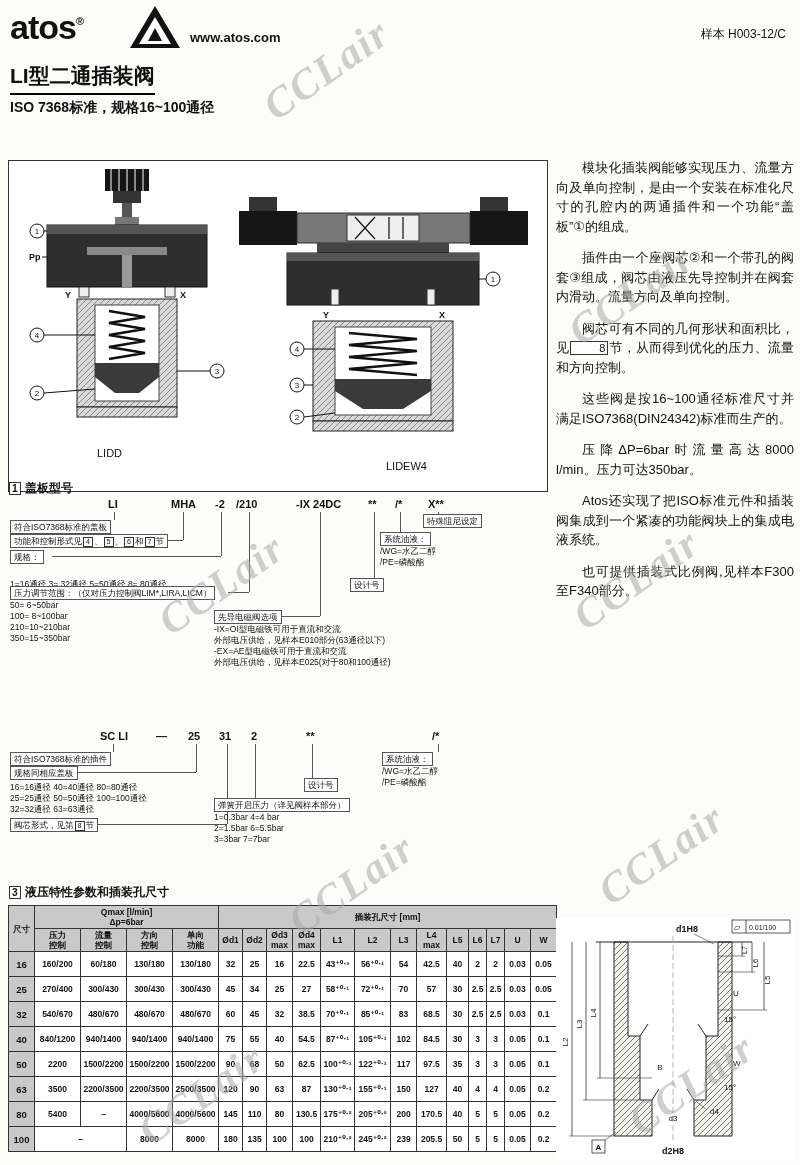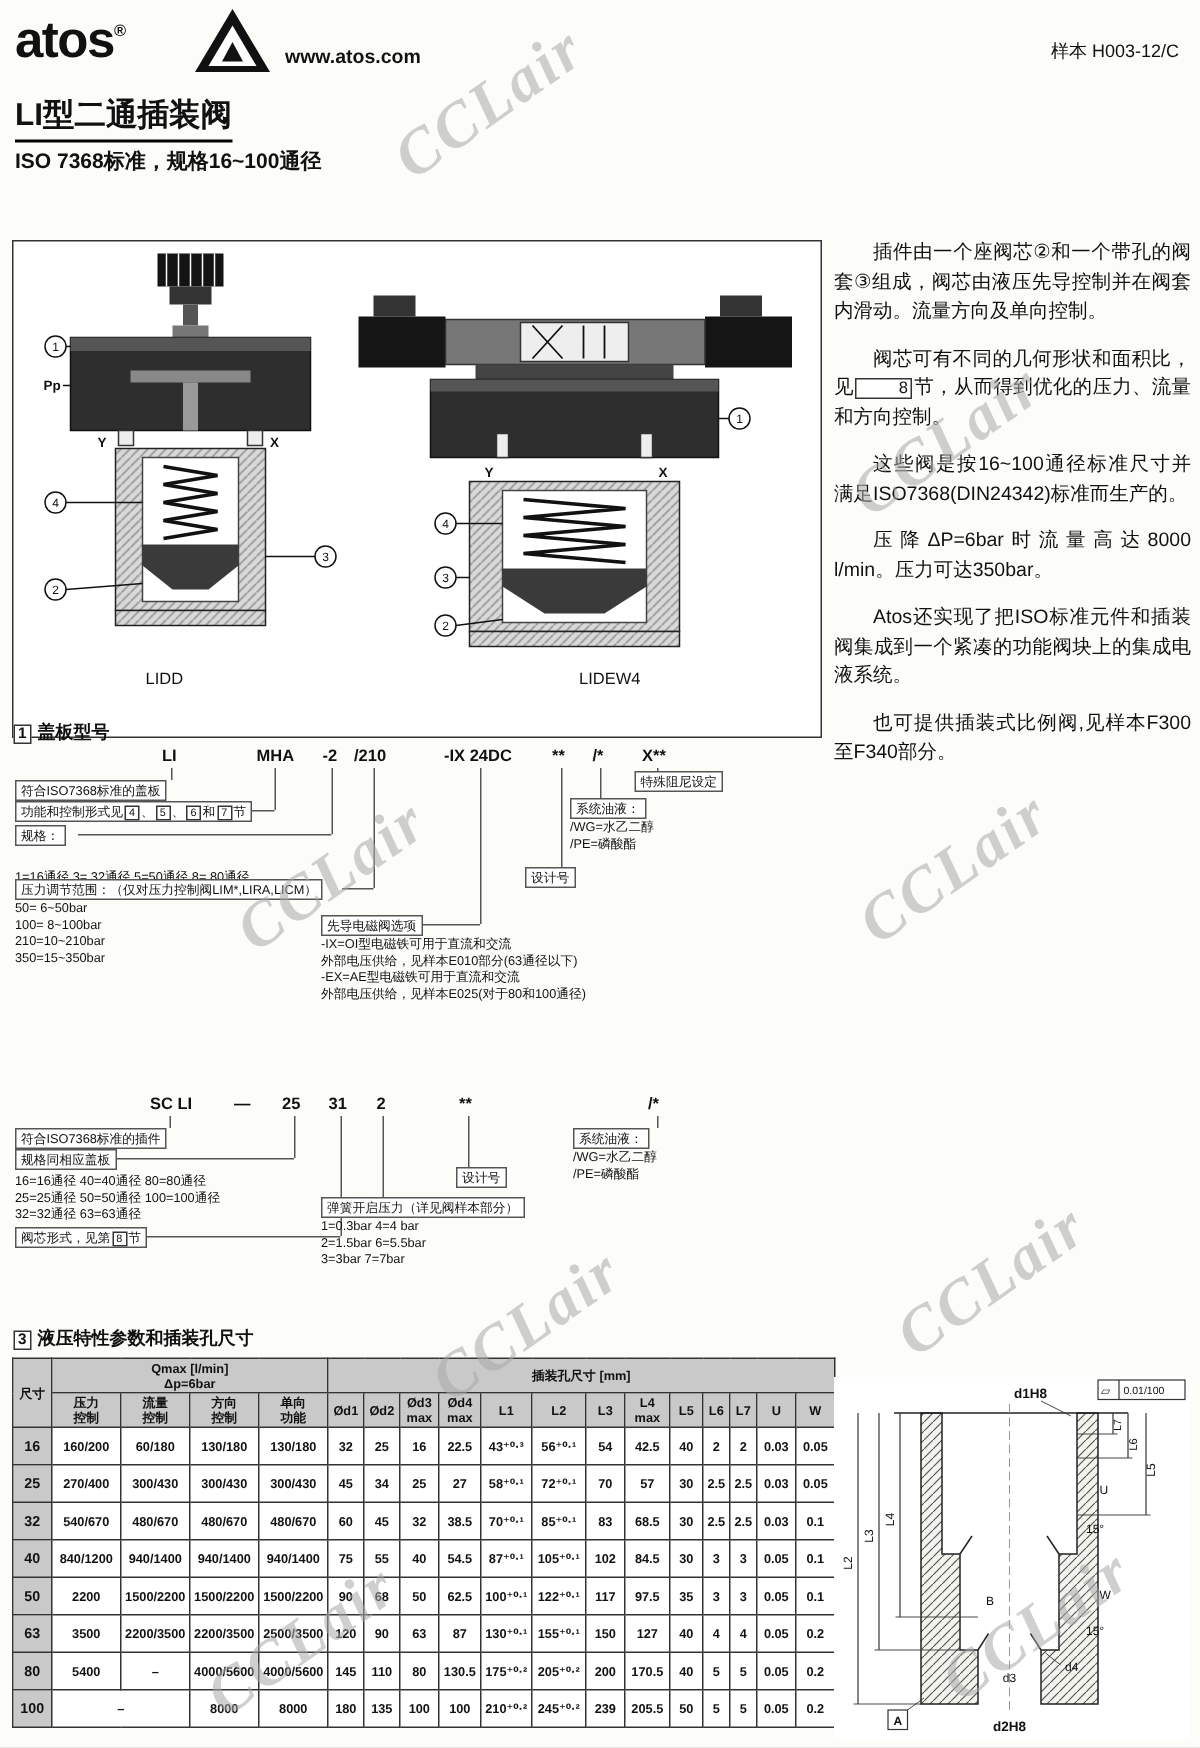--- a/index.html
+++ b/index.html
@@ -171,24 +171,25 @@
         <text x="66" y="199" font-size="8" text-anchor="middle">3</text>
       </g>
       <g>
         <line x1="73" y1="228" x2="104" y2="224" stroke="#111"></line>
         <circle cx="66" cy="228" r="7" fill="#fff" stroke="#111"></circle>
         <text x="66" y="231" font-size="8" text-anchor="middle">2</text>
       </g>
     </svg>
 
     <div class="fig-label" style="left:88px;top:286px;">LIDD</div>
-    <div class="fig-label" style="left:338px;top:286px;padding-left:39px;">LIDEW4</div>
+    <div class="fig-label" style="left:338px;top:299px;padding-left:39px;">LIDEW4</div>
   </div>
 
   <div class="intro">
+      <p>模块化插装阀能够实现压力、流量方向及单向控制，是由一个安装在标准化尺寸的孔腔内的两通插件和一个功能“盖板”①的组成。</p>
       <p>插件由一个座阀芯②和一个带孔的阀套③组成，阀芯由液压先导控制并在阀套内滑动。流量方向及单向控制。</p>
       <p>阀芯可有不同的几何形状和面积比，见<span class="numbox">8</span>节，从而得到优化的压力、流量和方向控制。</p>
       <p>这些阀是按16~100通径标准尺寸并满足ISO7368(DIN24342)标准而生产的。</p>
       <p>压降ΔP=6bar时流量高达8000 l/min。压力可达350bar。</p>
       <p>Atos还实现了把ISO标准元件和插装阀集成到一个紧凑的功能阀块上的集成电液系统。</p>
       <p>也可提供插装式比例阀,见样本F300至F340部分。</p>
     </div>
 
   <div class="section" style="left:8px;top:480px;width:548px;height:212px;">
     <div class="sec-head"><span class="numbox">1</span> 盖板型号</div>

